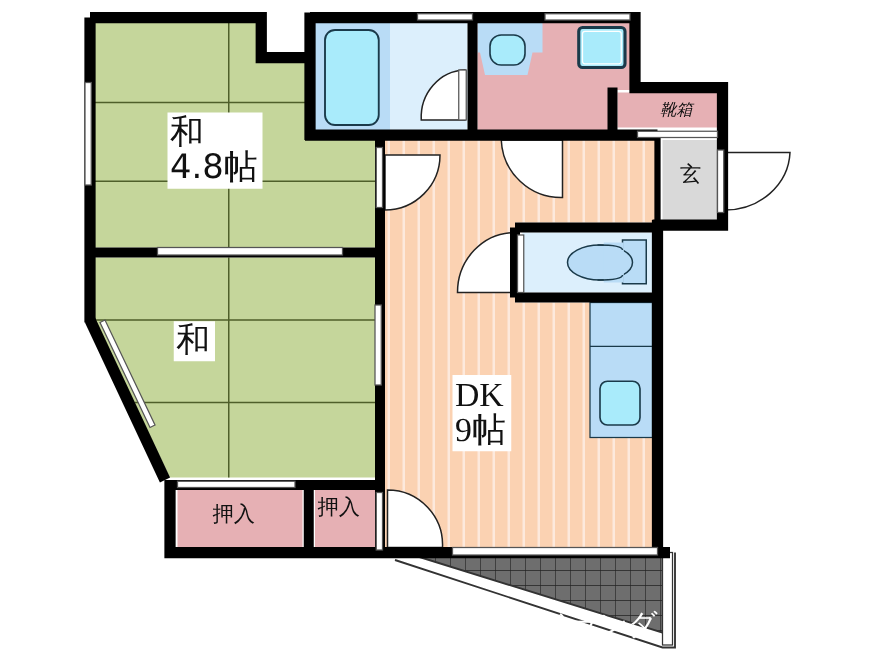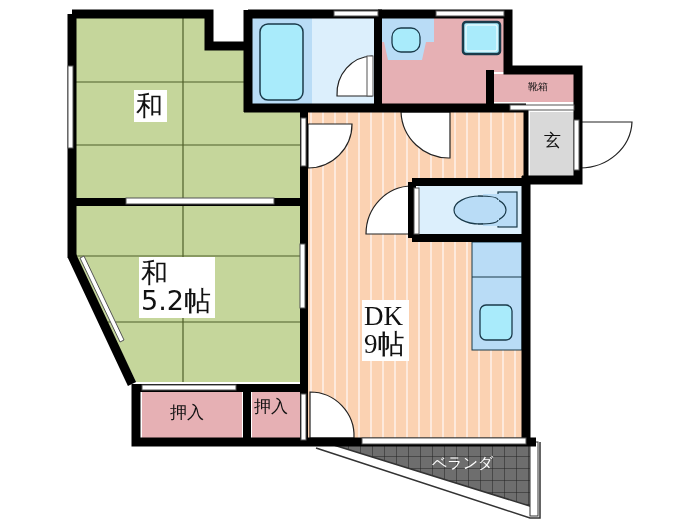--- a/index.html
+++ b/index.html
@@ -4,22 +4,22 @@
 <style>
   html, body { margin:0; padding:0; background:#ffffff; }
   body { width:700px; height:525px; overflow:hidden; position:relative;
          font-family:"DejaVu Sans", "Liberation Sans", sans-serif; }
   #plan { position:absolute; left:0; top:0; width:700px; height:525px; }
   .lbl { position:absolute; color:#111; line-height:1.05; white-space:nowrap;
          font-family:"DejaVu Sans", "Liberation Sans", sans-serif; }
   .lbl.boxed { background:#ffffff; padding:2px 4px 2px 2px; }
   .big { font-size:27px; }
   .mid { font-size:17px; }
-  .small { font-size:10px; }
-  .veranda-lbl { color:#ffffff; font-size:15px; transform:rotate(0deg); }
+  .small { font-size:13px;font-style:italic; }
+  .veranda-lbl { color:#ffffff; font-size:23px; transform:rotate(0deg);margin-top:32px; }
 </style>
 </head>
 <body>
 
 <svg id="plan" viewBox="0 0 700 525" xmlns="http://www.w3.org/2000/svg">
   <defs>
     <pattern id="stripes" patternUnits="userSpaceOnUse" width="12" height="10">
       <rect width="12" height="10" fill="#fbd2b2"></rect>
       <rect x="10" width="2" height="10" fill="#fde9dc"></rect>
     </pattern>
@@ -130,24 +130,24 @@
     <rect x="301" y="394" width="5" height="46"></rect>
     <rect x="574" y="120" width="5" height="50"></rect>
     <rect x="414" y="188" width="5" height="46"></rect>
     <rect x="367" y="56" width="6" height="40"></rect>
     <polygon points="80,258 84,256 124,340 120,342"></polygon>
   </g>
 </svg>
 
 <div class="lbl boxed big" style="left:134px; top:90px;">
   <div>和</div>
+  <div>4.8帖</div>
 </div>
 <div class="lbl boxed big" style="left:139px; top:257px;">
   <div>和</div>
-  <div>5.2帖</div>
 </div>
 <div class="lbl boxed big" style="left:362px; top:300px;font-family:Liberation Serif, serif;">
   <div>DK</div>
   <div>9帖</div>
 </div>
 
 <div class="lbl mid" style="left:544px; top:132px;">玄</div>
 <div class="lbl small" style="left:528px; top:82px;">靴箱</div>
 <div class="lbl mid" style="left:170px; top:404px;">押入</div>
 <div class="lbl mid" style="left:254px; top:398px;">押入</div>

